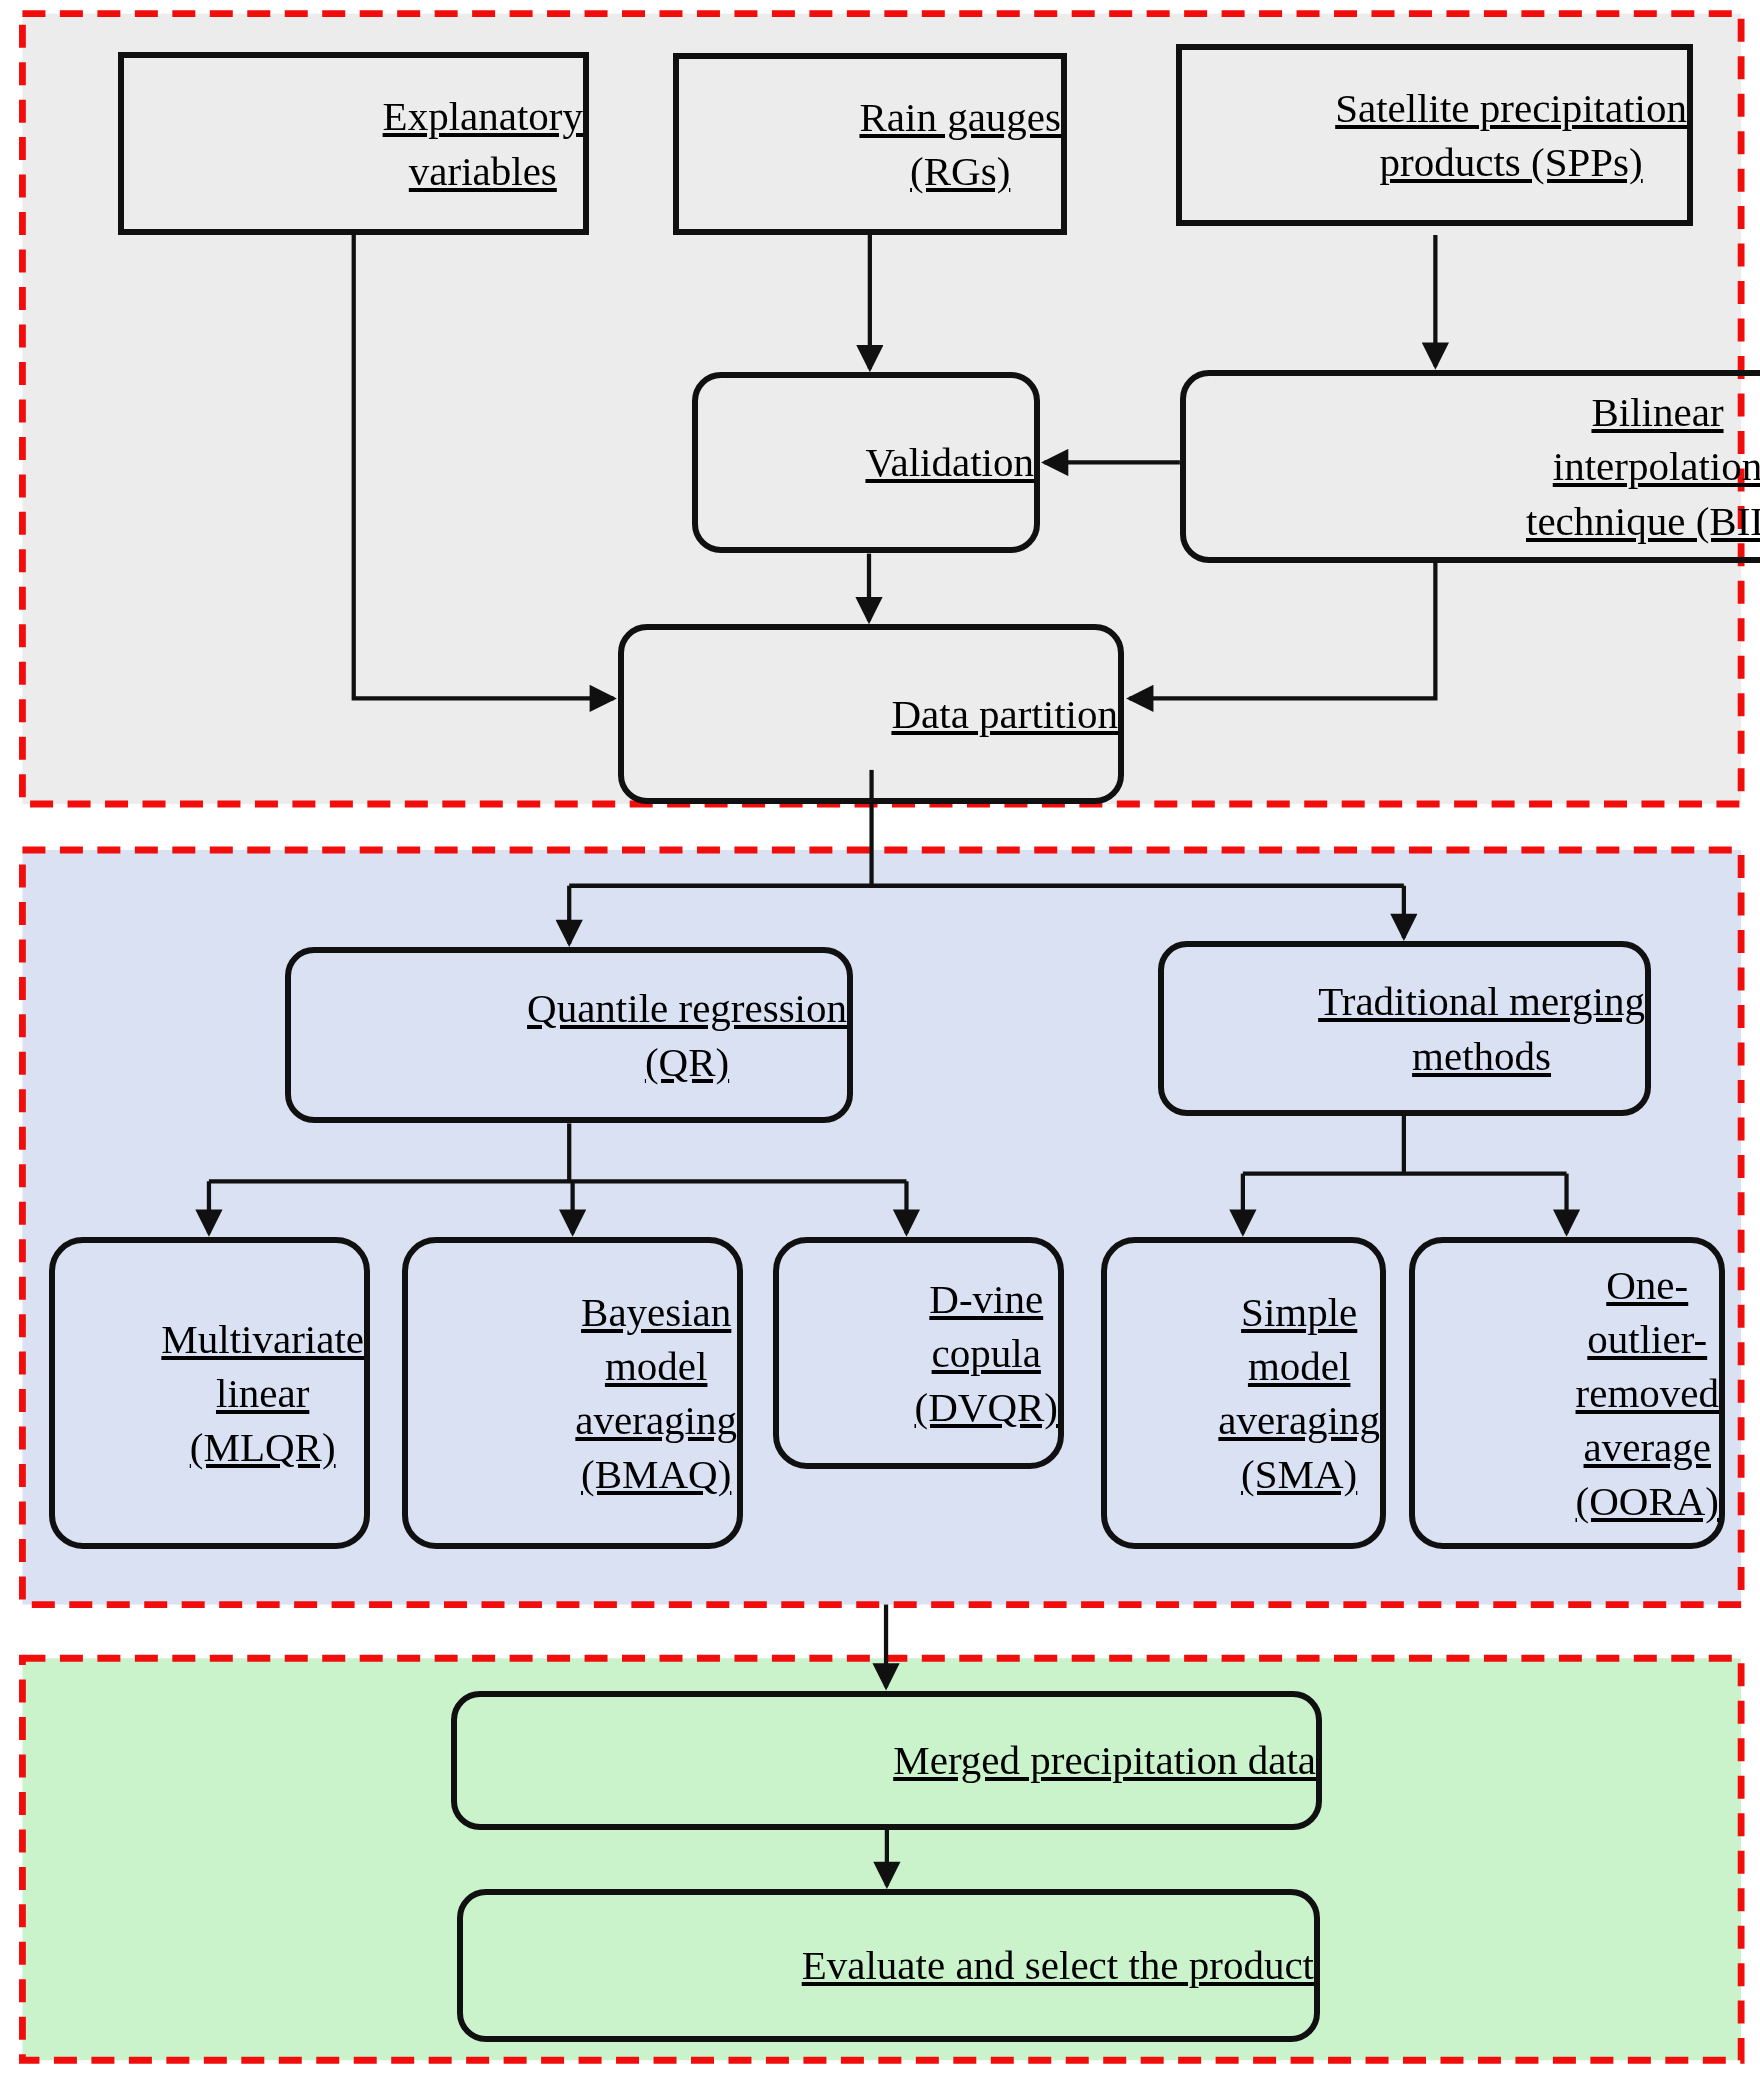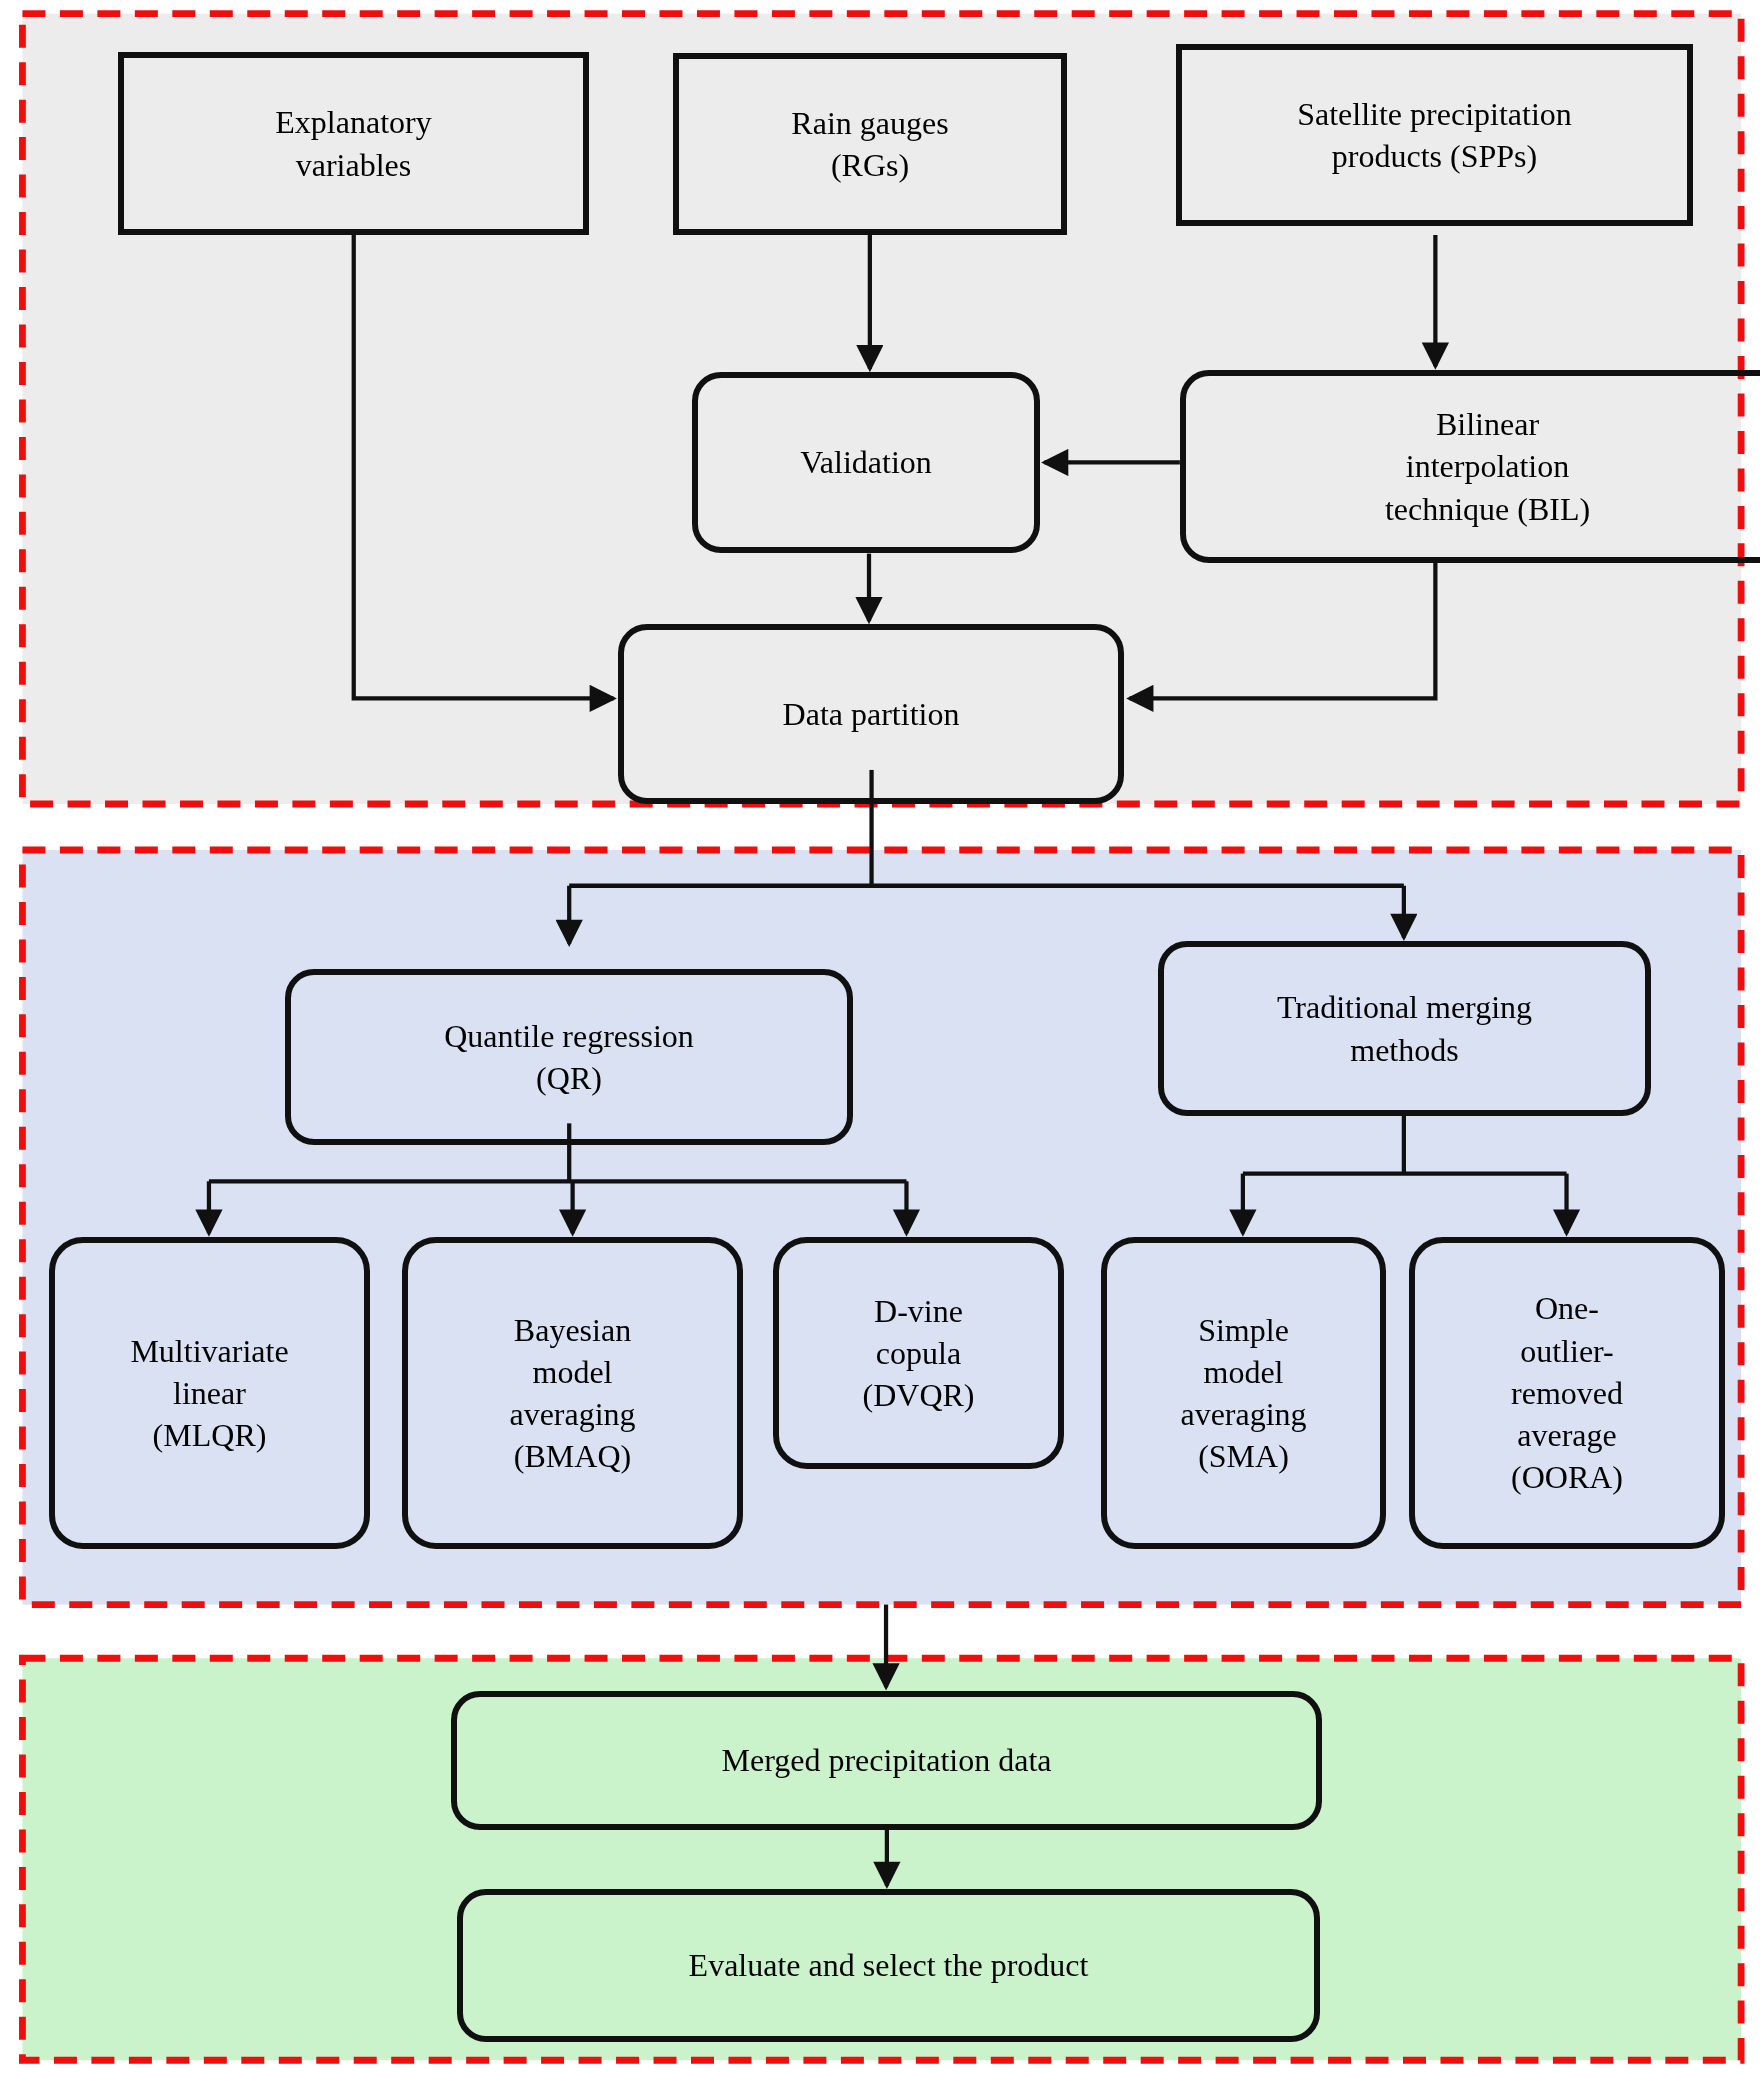--- a/index.html
+++ b/index.html
@@ -8,24 +8,25 @@
     width:1761px;height:2073px;
     background:#ffffff;
     font-family:"Liberation Serif", serif;
   }
   svg.bg{position:absolute;left:0;top:0;}
   .sect{stroke:#f20d0d;stroke-width:8;stroke-dasharray:27 17;}
   .flow{stroke:#101010;stroke-width:5;fill:none;}
   .node{
     position:absolute;box-sizing:border-box;
     border:6px solid #101010;
-    display:flex;align-items:center;justify-content:center;
+    display:flex;align-items:center;justify-content:flex-end;
     text-align:center;color:#000;
-    font-size:32px;line-height:1.32;
+    font-size:41px;line-height:1.32;
     background:transparent;
+    text-decoration:underline;
   }
   .node span{white-space:pre-line;}
   .round{border-radius:29px;}
   .biground{border-radius:34px;}
 </style>
 </head>
 <body>
 
 <div class="canvas">
 
@@ -86,21 +87,21 @@
   </div>
   <div class="node round" style="left:1180px;top:370px;width:615px;height:193px">
     <span>Bilinear
 interpolation
 technique (BIL)</span>
   </div>
   <div class="node round" style="left:618px;top:624px;width:506px;height:180px">
     <span>Data partition</span>
   </div>
 
-  <div class="node round" style="left:285px;top:969px;width:568px;height:176px">
+  <div class="node round" style="left:285px;top:947px;width:568px;height:176px">
     <span>Quantile regression
 (QR)</span>
   </div>
   <div class="node round" style="left:1158px;top:941px;width:493px;height:175px">
     <span>Traditional merging
 methods</span>
   </div>
 
   <div class="node biground" style="left:49px;top:1237px;width:321px;height:312px">
     <span>Multivariate

